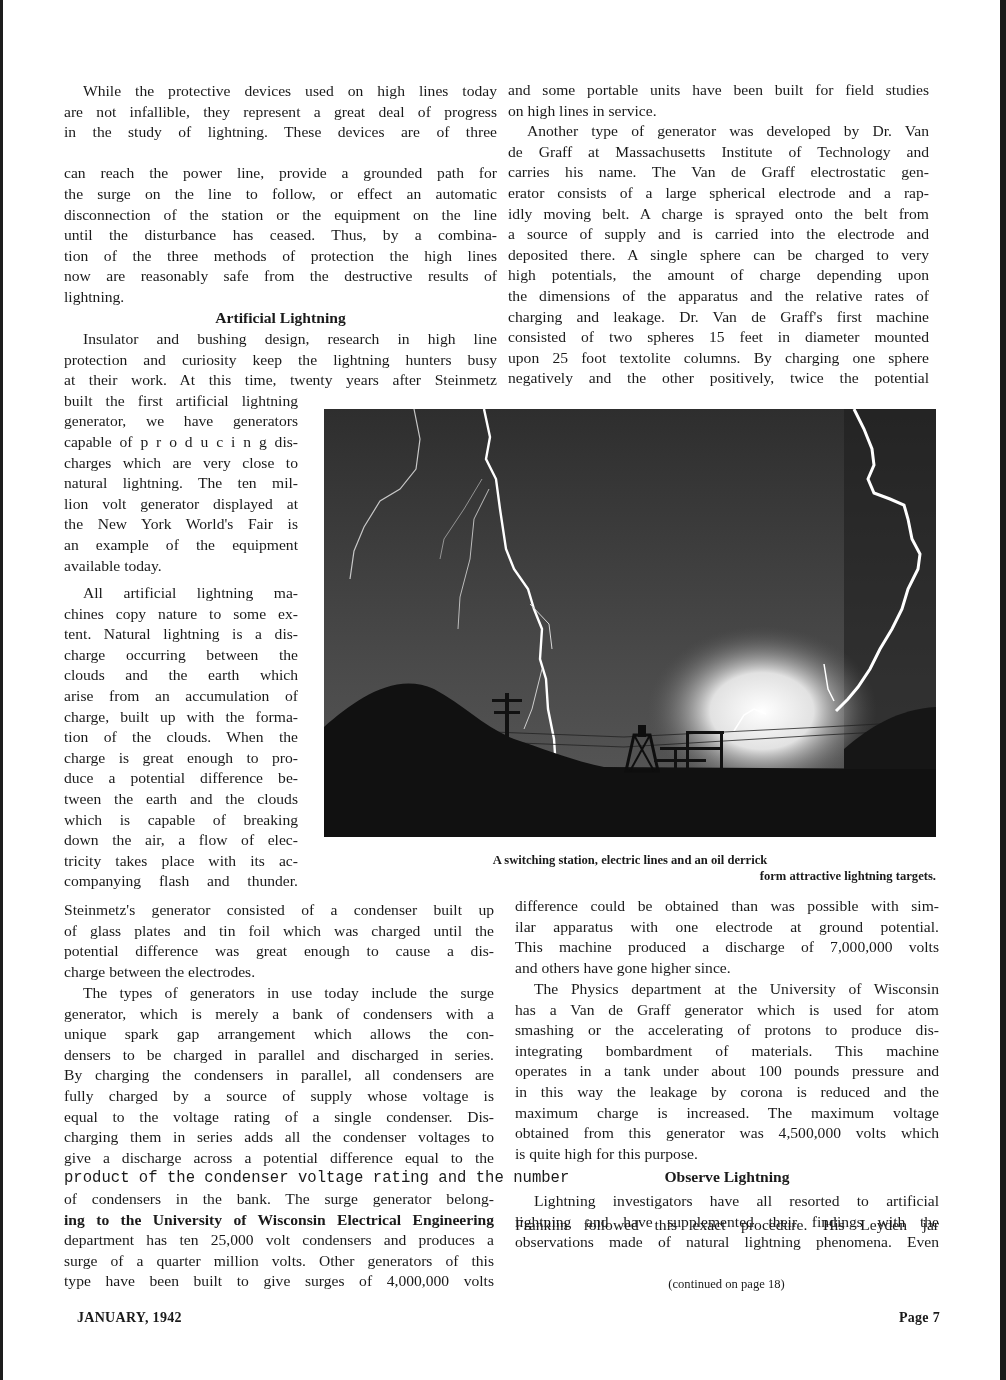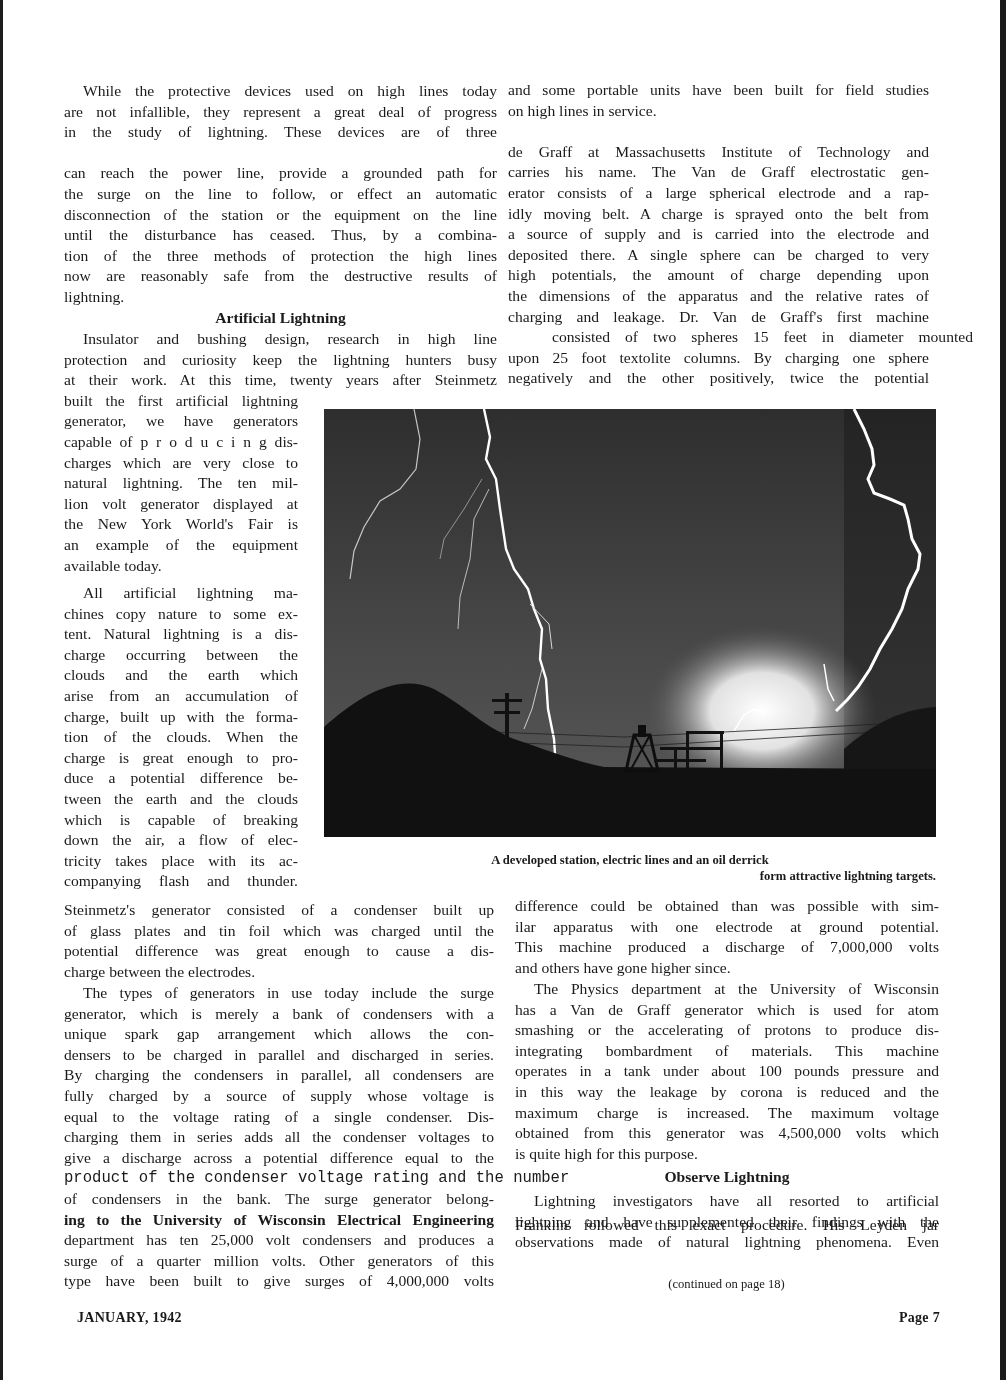--- a/index.html
+++ b/index.html
@@ -114,30 +114,31 @@
   <div class="line" style="top:1209.6px; width:430px;font-weight:bold;">ing to the University of Wisconsin Electrical Engineering</div>
   <div class="line" style="top:1230.2px; width:430px;">department has ten 25,000 volt condensers and produces a</div>
   <div class="line" style="top:1250.8px; width:430px;">surge of a quarter million volts.  Other generators of this</div>
   <div class="line" style="top:1271.4px; width:430px;">type have been built to give surges of 4,000,000 volts</div>
 </div>
 
 <div class="col" style="left:508px; top:0; width:432px; height:1300px;">
   <div class="line" style="top:80px; width:421px;">and some portable units have been built for field studies</div>
   <div class="line last" style="top:100.6px; width:421px;">on high lines in service.</div>
 
+  <div class="line indent" style="top:121.2px; width:421px;">Another type of generator was developed by Dr. Van</div>
   <div class="line" style="top:141.8px; width:421px;">de Graff at Massachusetts Institute of Technology and</div>
   <div class="line" style="top:162.4px; width:421px;">carries his name.  The Van de Graff electrostatic gen-</div>
   <div class="line" style="top:183px; width:421px;">erator consists of a large spherical electrode and a rap-</div>
   <div class="line" style="top:203.6px; width:421px;">idly moving belt.  A charge is sprayed onto the belt from</div>
   <div class="line" style="top:224.2px; width:421px;">a source of supply and is carried into the electrode and</div>
   <div class="line" style="top:244.8px; width:421px;">deposited there.  A single sphere can be charged to very</div>
   <div class="line" style="top:286px; width:421px;">the dimensions of the apparatus and the relative rates of</div>
   <div class="line" style="top:265.4px; width:421px;">high potentials, the amount of charge depending upon</div>
   <div class="line" style="top:306.6px; width:421px;">charging and leakage.  Dr. Van de Graff's first machine</div>
-  <div class="line" style="top:327.2px; width:421px;margin-left:44px;">consisted of two spheres 15 feet in diameter mounted</div>
+  <div class="line" style="top:327.2px; width:421px;">consisted of two spheres 15 feet in diameter mounted</div>
   <div class="line" style="top:347.8px; width:421px;">upon 25 foot textolite columns.  By charging one sphere</div>
   <div class="line" style="top:368.4px; width:421px;">negatively and the other positively, twice the potential</div>
 </div>
 
 <div class="col" style="left:515px; top:0; width:425px; height:1300px;">
   <div class="line" style="top:896px; width:424px;">difference could be obtained than was possible with sim-</div>
   <div class="line" style="top:916.6px; width:424px;">ilar apparatus with one electrode at ground potential.</div>
   <div class="line" style="top:937.2px; width:424px;">This machine produced a discharge of 7,000,000 volts</div>
   <div class="line last" style="top:957.8px; width:424px;">and others have gone higher since.</div>
 
@@ -209,17 +210,17 @@
 
     <rect x="336" y="338" width="60" height="3" fill="#111"></rect>
     <rect x="330" y="350" width="52" height="3" fill="#111"></rect>
     <rect x="362" y="324" width="3" height="40" fill="#111"></rect>
     <rect x="396" y="322" width="3" height="42" fill="#111"></rect>
     <rect x="362" y="322" width="38" height="3" fill="#111"></rect>
     <rect x="350" y="338" width="3" height="26" fill="#111"></rect>
   </svg>
 </div>
 
-<div class="caption" style="top:852px;">A developed station, electric lines and an oil derrick</div>
+<div class="caption" style="top:852px;">A switching station, electric lines and an oil derrick</div>
 <div class="caption" style="top:868px;text-align:right;">form attractive lightning targets.</div>
 
 <div class="footer" style="left:77px;">JANUARY, 1942</div>
 <div class="footer" style="left:880px; width:60px; text-align:right;">Page 7</div>
 
 </body></html>

